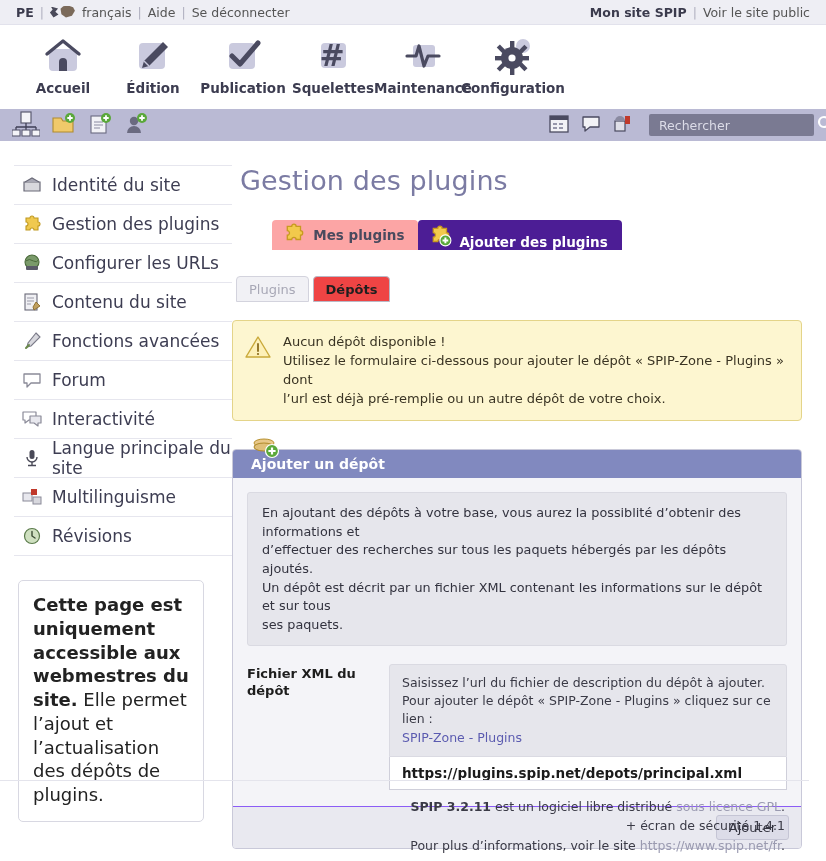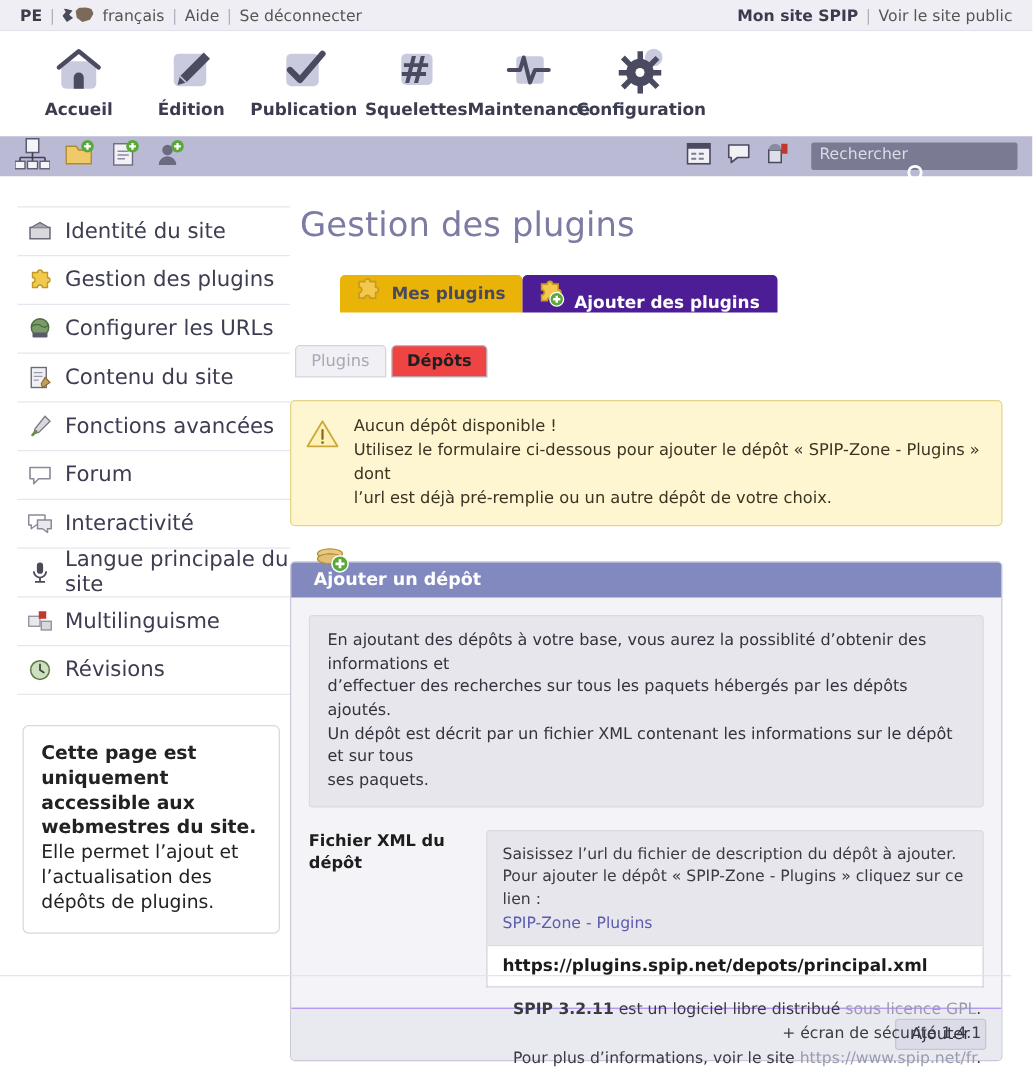--- a/index.html
+++ b/index.html
@@ -76,21 +76,20 @@
   }
   .subbar .sb-icons-left { display:flex; align-items:center; gap: 12px; }
   .subbar .sb-icons-right { margin-left:auto; display:flex; align-items:center; gap:12px; }
   .searchbox {
     width: 165px; height: 22px;
     background: #7a7a92;
     border-radius: 2px;
     display: flex; align-items: center;
     padding: 0 4px 0 8px;
     margin-left: 6px;
-    flex-direction: column;
   }
   .searchbox input {
     flex: 1; border: none; background: transparent; outline: none;
     color: #e8e8f0; font-size: 12.5px;
     font-family: "DejaVu Sans", "Liberation Sans", sans-serif;
   }
   .searchbox input::placeholder { color: #dcdce8; }
 
   
   .page { display: flex; padding-top: 24px; }
@@ -107,25 +106,25 @@
     font-size: 17px;
     color: #3d3d52;
     cursor: pointer;
     text-decoration: none;
   }
   .snav-item .sico { width: 20px; height: 20px; flex: none; position: relative; }
 
   .infobox {
     margin-top: 24px;
     margin-left: 4px;
-    width: 206px;
+    width: 186px;
     border: 1px solid #d8d8e2;
     border-radius: 5px;
     padding: 12px 14px 14px 14px;
-    font-size: 15px;
+    font-size: 18px;
     line-height: 1.32;
     color: #222;
     background: #fff;
   }
   .infobox b { font-weight: bold; }
 
   
   .ptitle {
     font-size: 27px;
     color: #7b7ba3;
@@ -137,21 +136,21 @@
   
   .bigtabs { display: flex; justify-content: center; margin-top: 24px; padding-right: 140px; }
   .bigtab {
     display: flex; align-items: center; gap: 7px;
     height: 30px; padding: 0 14px 0 12px;
     font-weight: bold; font-size: 13.5px;
     border-radius: 4px 4px 0 0;
     cursor: pointer; position: relative;
     text-decoration: none;
   }
-  .bigtab.inactive { background: #eab308; color: #4a4a5e; align-items: center; }
+  .bigtab.inactive { background: #fca5a5; color: #4a4a5e; align-items: center; }
   .bigtab.active { background: #4c1d95; color: #ffffff; align-items: flex-end; }
 
   
   .subtabs { display: flex; gap: 4px; margin: 26px 0 0 4px; align-items: flex-end; }
   .subtab {
     height: 26px; padding: 0 12px;
     display: flex; align-items: center;
     font-size: 13px;
     border: 1px solid #d3d3dd;
     border-radius: 4px 4px 0 0;

